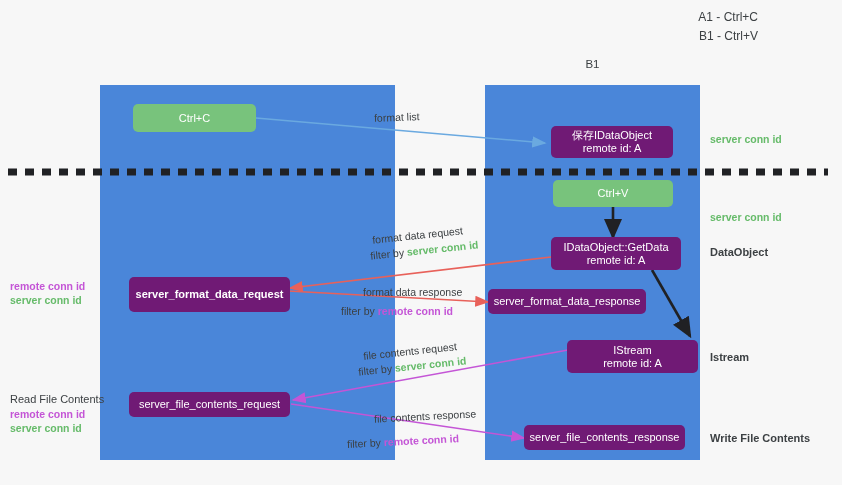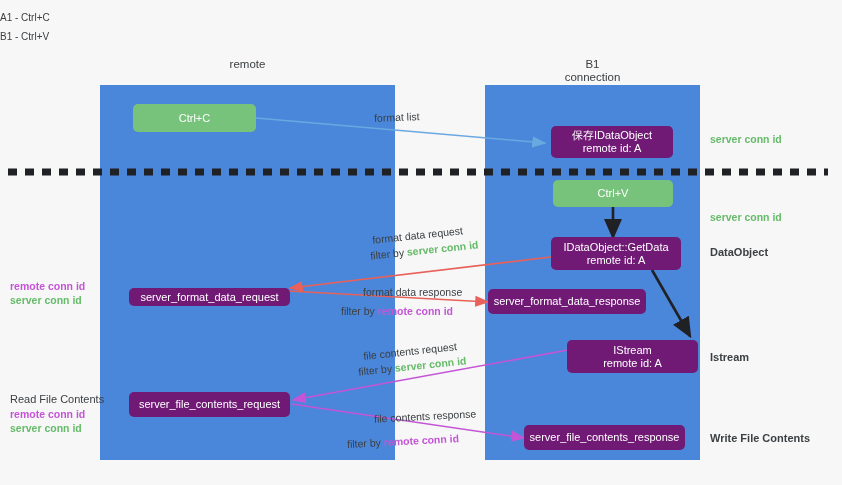--- a/index.html
+++ b/index.html
@@ -27,22 +27,22 @@
     height: 485px;
     pointer-events: none;
   }
 
   
   .title {
     position: absolute;
     left: 0;
     top: 8px;
     width: 758px;
-    text-align: left;
-    font-size: 10px;
+    text-align: right;
+    font-size: 12px;
     color: #3c4043;
     line-height: 19px;
   }
 
   
   .lane-head {
     position: absolute;
     text-align: center;
     font-size: 11.5px;
     color: #3c4043;
@@ -106,25 +106,23 @@
 <body>
 
 <div class="canvas">
 
   <div class="title">
     <div>A1 - Ctrl+C</div>
     <div>B1 - Ctrl+V</div>
   </div>
 
   <div class="lane-head" id="head-a1" style="left:100px; top:58px; width:295px;">
-    <span class="sub">remote</span>
   </div>
   <div class="lane-head" id="head-b1" style="left:485px; top:58px; width:215px;">
     <span class="nm">B1</span>
-    <span class="sub">connection</span>
   </div>
 
   <div class="lane" id="lane-a1"></div>
   <div class="lane" id="lane-b1"></div>
 
   <svg class="lines" viewBox="0 0 842 485">
     <defs>
       <marker id="ah-blue" markerWidth="9" markerHeight="9" refX="8" refY="4.5" orient="auto">
         <path d="M0,1 L9,4.5 L0,8 Z" fill="#6aa9e0"></path>
       </marker>
@@ -167,21 +165,21 @@
 
   <div class="node green" style="left:553px; top:180px; width:120px; height:27px;text-align:right;">
     <span>Ctrl+V</span>
   </div>
 
   <div class="node orange" style="left:551px; top:237px; width:130px; height:33px;">
     <span>IDataObject::GetData</span>
     <span>remote id: A</span>
   </div>
 
-  <div class="node orange" style="left:129px; top:288px; width:161px; height:18px;">
+  <div class="node orange" style="left:129px; top:277px; width:161px; height:35px;font-weight:bold;">
     <span>server_format_data_request</span>
   </div>
 
   <div class="node orange" style="left:488px; top:289px; width:158px; height:25px;">
     <span>server_format_data_response</span>
   </div>
 
   <div class="node orange" style="left:567px; top:340px; width:131px; height:33px;">
     <span>IStream</span>
     <span>remote id: A</span>

